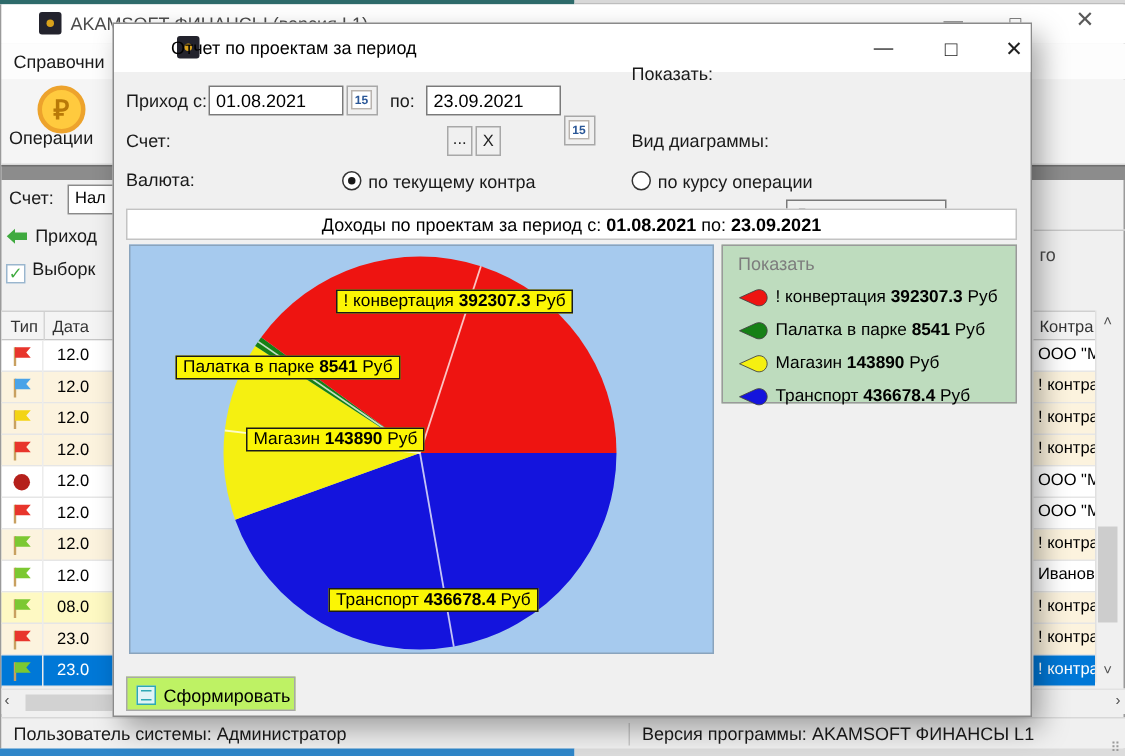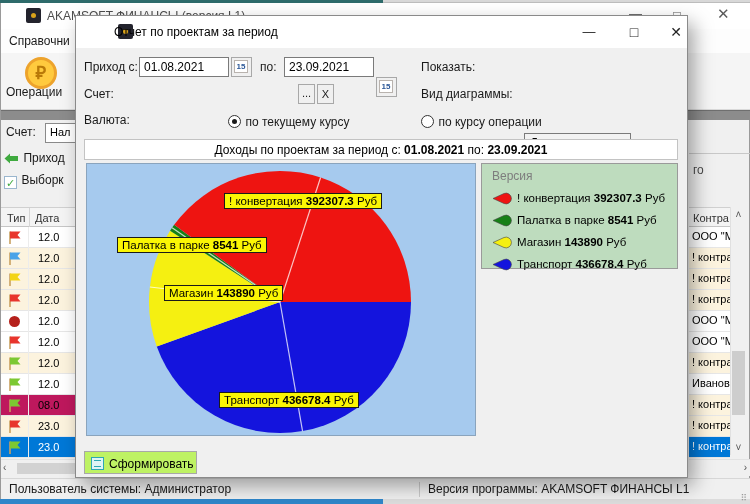--- a/index.html
+++ b/index.html
@@ -162,21 +162,21 @@
             </svg></span>
           <span class="dcell">12.0</span>
         </div>
         <div class="lrow" style="background:#fff;">
           <span class="fcell"><svg width="15" height="15" viewBox="0 0 15 15">
               <line x1="3" y1="1.5" x2="3" y2="14" stroke="#c8a060" stroke-width="1.6"></line>
               <path d="M3 1.5 L13.5 1.5 L10.5 5 L13.5 8.5 L3 8.5 Z" fill="#7cc832"></path>
             </svg></span>
           <span class="dcell">12.0</span>
         </div>
-        <div class="lrow" style="background:#be185d;">
+        <div class="lrow" style="background:#fef9c3;">
           <span class="fcell"><svg width="15" height="15" viewBox="0 0 15 15">
               <line x1="3" y1="1.5" x2="3" y2="14" stroke="#c8a060" stroke-width="1.6"></line>
               <path d="M3 1.5 L13.5 1.5 L10.5 5 L13.5 8.5 L3 8.5 Z" fill="#7cc832"></path>
             </svg></span>
           <span class="dcell">08.0</span>
         </div>
         <div class="lrow" style="background:#fcf3de;">
           <span class="fcell"><svg width="15" height="15" viewBox="0 0 15 15">
               <line x1="3" y1="1.5" x2="3" y2="14" stroke="#c8a060" stroke-width="1.6"></line>
               <path d="M3 1.5 L13.5 1.5 L10.5 5 L13.5 8.5 L3 8.5 Z" fill="#e8352c"></path>
@@ -247,33 +247,33 @@
     <span class="abs field-lbl" style="left:8px;top:44px;">Приход с:</span>
     <div class="abs tbox" style="left:63px;top:41px;width:90px;height:20px;">01.08.2021</div>
     <div class="abs calbtn" style="left:155px;top:41px;width:21px;height:20px;">
         <span class="pg">15</span>
       </div>
     <span class="abs field-lbl" style="left:184px;top:44px;">по:</span>
     <div class="abs tbox" style="left:208px;top:41px;width:90px;height:20px;">23.09.2021</div>
     <div class="abs calbtn" style="left:300px;top:41px;width:21px;height:20px;">
         <span class="pg">15</span>
       </div>
-    <span class="abs field-lbl" style="left:345px;top:44px;">Показать:</span>
+    <span class="abs field-lbl" style="left:345px;top:26px;">Показать:</span>
     <div class="abs combo" style="left:448px;top:41px;width:107px;height:20px;margin-top:36px;"><span>Доходы</span><span class="chev"></span></div>
 
     <span class="abs field-lbl" style="left:8px;top:71px;">Счет:</span>
     <div class="abs combo" style="left:63px;top:68px;width:155px;height:20px;"><span>Наличная касса</span><span class="chev"></span></div>
     <div class="abs sqbtn" style="left:222px;top:68px;width:17px;height:20px;padding-top:2px;">...</div>
     <div class="abs sqbtn" style="left:241px;top:68px;width:17px;height:20px;padding-top:3px;">X</div>
     <span class="abs field-lbl" style="left:345px;top:71px;">Вид диаграммы:</span>
     <div class="abs combo" style="left:448px;top:68px;width:107px;height:20px;"><span>Сумма</span><span class="chev"></span></div>
 
     <span class="abs field-lbl" style="left:8px;top:97px;">Валюта:</span>
     <div class="abs combo" style="left:63px;top:94px;width:80px;height:20px;"><span>Руб</span><span class="chev"></span></div>
-    <span class="abs" style="left:152px;top:96px;"><span class="radio on"></span> <span class="field-lbl">по текущему курсу</span></span>
+    <span class="abs" style="left:152px;top:96px;"><span class="radio on"></span> <span class="field-lbl">по текущему контра</span></span>
     <span class="abs" style="left:345px;top:96px;"><span class="radio"></span> <span class="field-lbl">по курсу операции</span></span>
 
     <div class="abs" id="chart-header">
       <span>Доходы по проектам за период с:</span>
       <b>01.08.2021</b>
       <span>по:</span>
       <b>23.09.2021</b>
     </div>
 
     <div class="abs" id="chart-panel">
@@ -287,21 +287,21 @@
           <line x1="193" y1="138" x2="85.08" y2="63.75" stroke="rgba(255,255,255,0.75)" stroke-width="1.2"></line>
           <line x1="193" y1="138" x2="233.58" y2="13.45" stroke="rgba(255,255,255,0.75)" stroke-width="1.2"></line>
         </svg>
       <div class="pie-label" style="left:137px;top:29px;"><span>! конвертация</span> <span class="pval">392307.3</span> <span>Руб</span></div>
       <div class="pie-label" style="left:30px;top:73px;"><span>Палатка в парке</span> <span class="pval">8541</span> <span>Руб</span></div>
       <div class="pie-label" style="left:77px;top:121px;"><span>Магазин</span> <span class="pval">143890</span> <span>Руб</span></div>
       <div class="pie-label" style="left:132px;top:228px;"><span>Транспорт</span> <span class="pval">436678.4</span> <span>Руб</span></div>
     </div>
 
     <div class="abs" id="legend-panel">
-      <div id="legend-title">Версия</div>
+      <div id="legend-title">Показать</div>
       <div class="leg-item">
         <svg width="20" height="13" viewBox="0 0 20 13">
             <path class="leg-mark" d="M1 6.5 L12 1.5 A5.4 5.4 0 1 1 12 11.5 Z" fill="#ee1411" stroke="#444" stroke-width="0.6"></path>
           </svg>
         <span><span>! конвертация</span> <b>392307.3</b> <span>Руб</span></span>
       </div>
       <div class="leg-item">
         <svg width="20" height="13" viewBox="0 0 20 13">
             <path class="leg-mark" d="M1 6.5 L12 1.5 A5.4 5.4 0 1 1 12 11.5 Z" fill="#168016" stroke="#444" stroke-width="0.6"></path>
           </svg>

